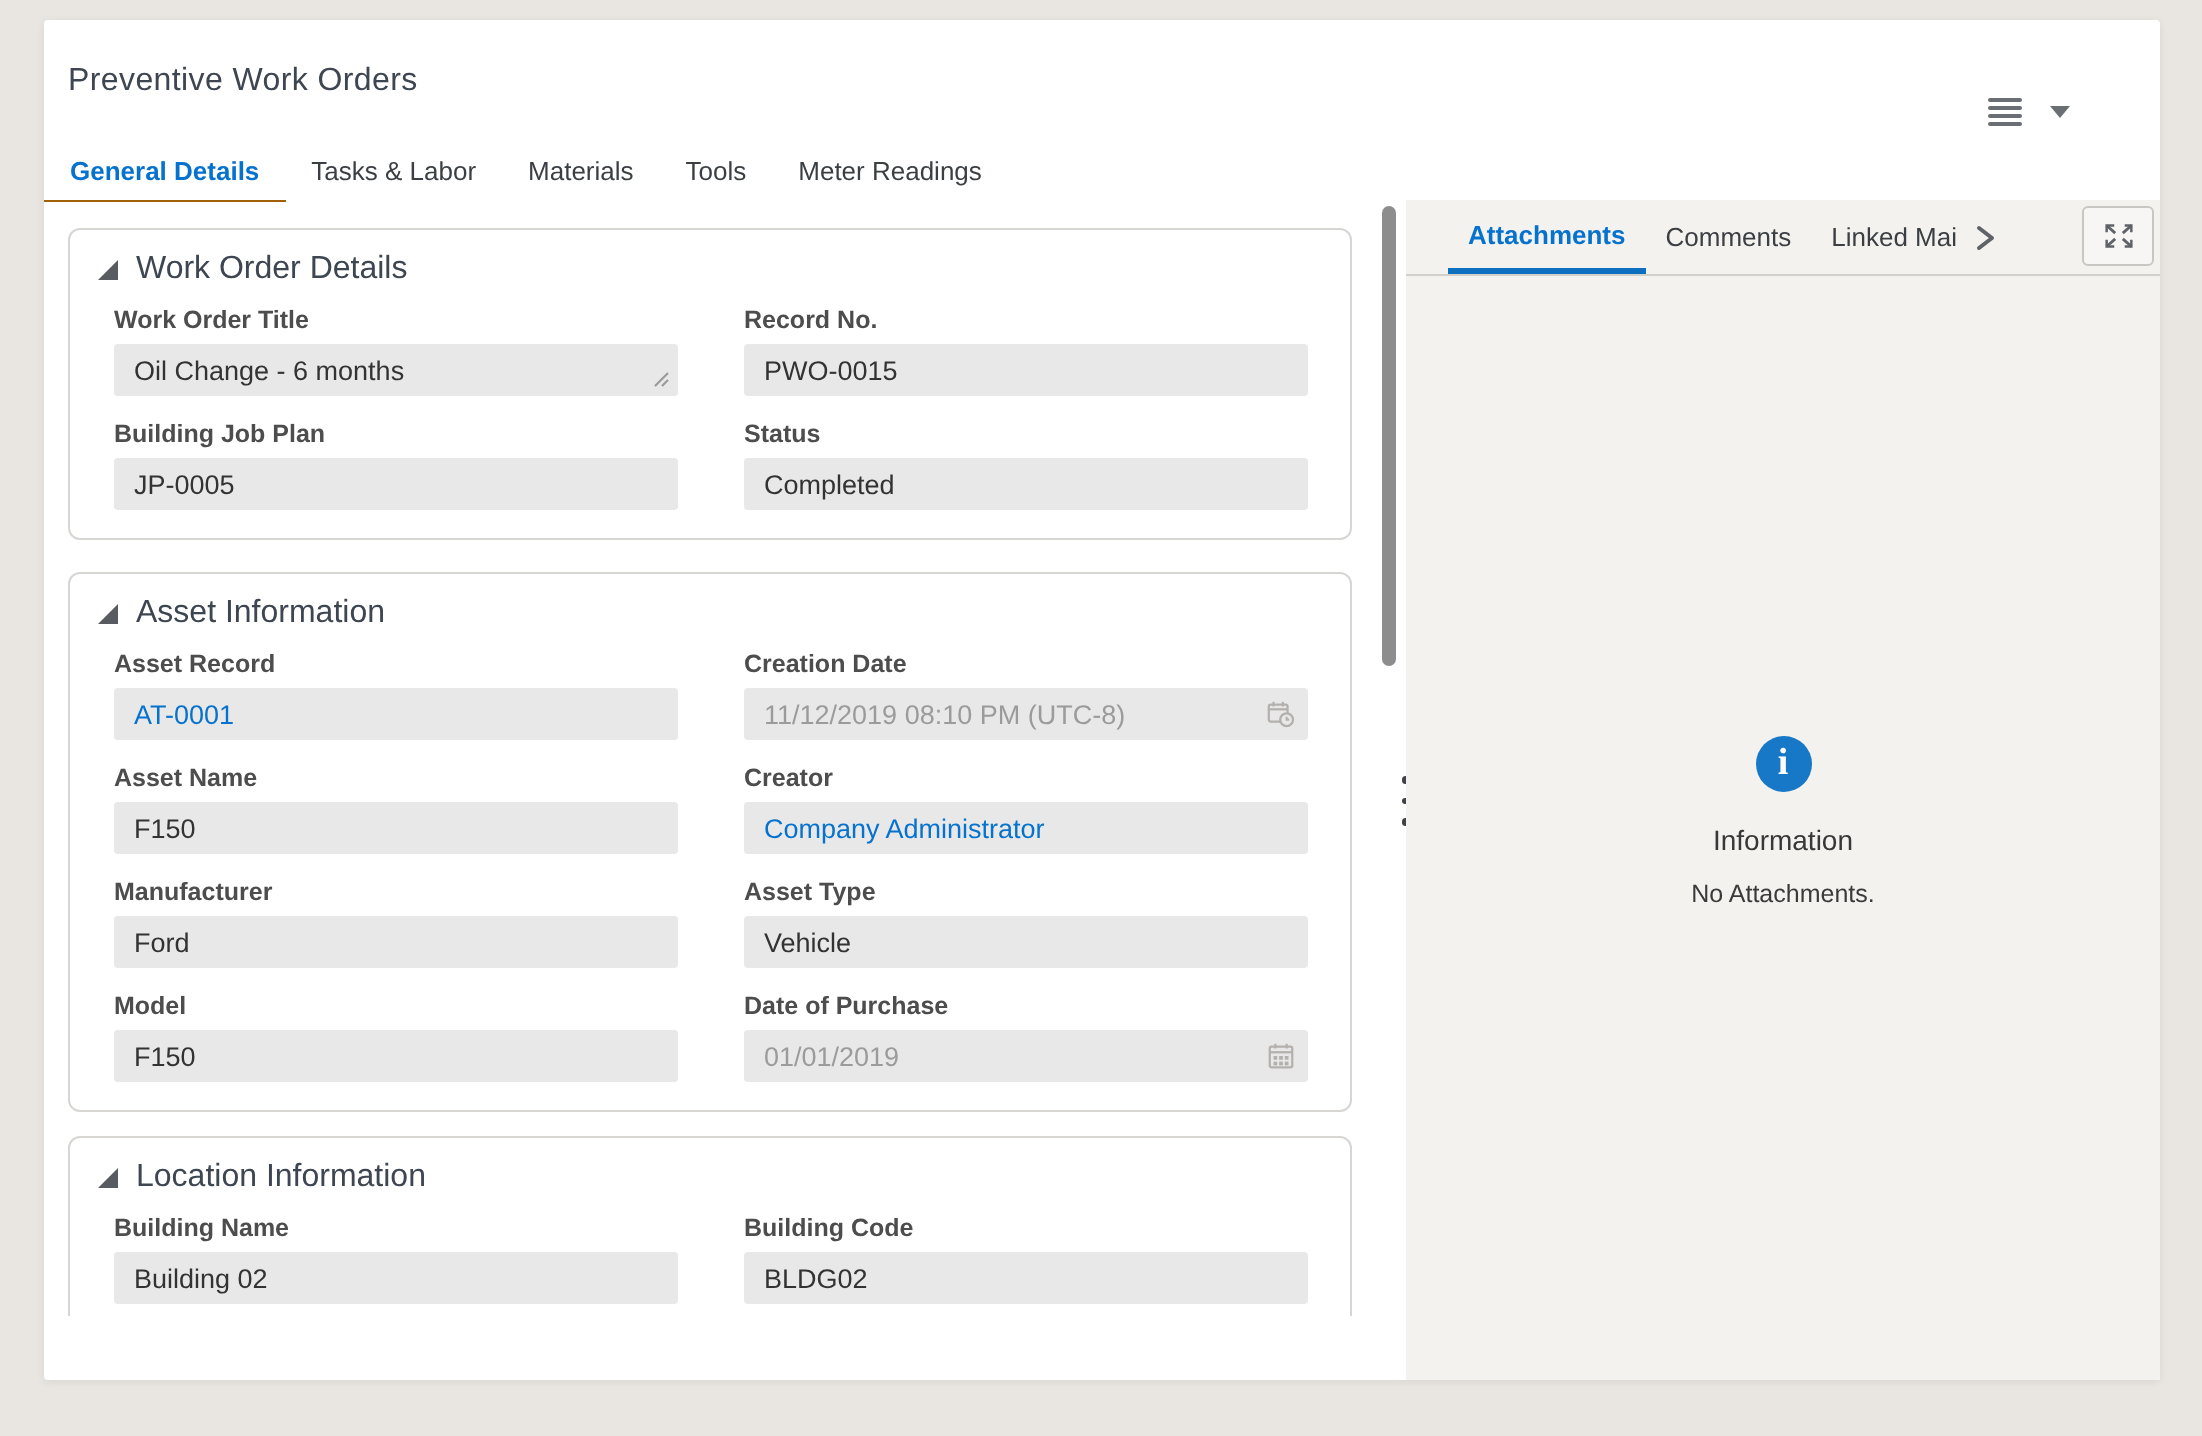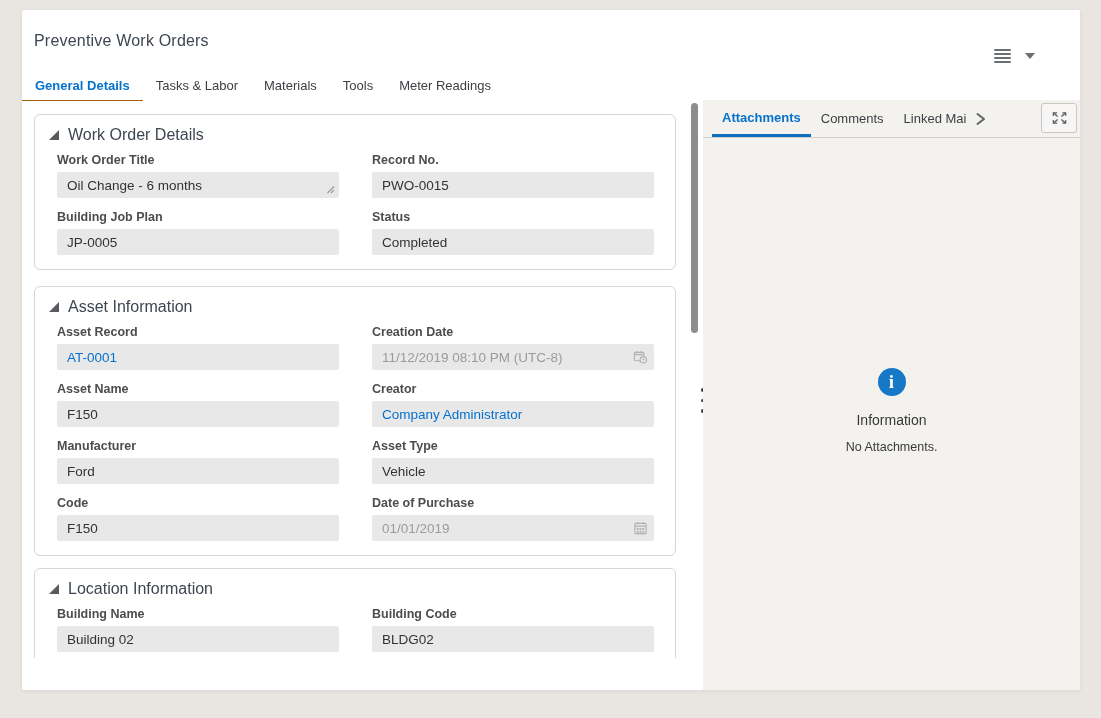--- a/index.html
+++ b/index.html
@@ -52,21 +52,21 @@
   
   .scroll-thumb { position:absolute; left:691px; top:103px; width:7px; height:230px;
                   background:#8d8d8d; border-radius:4px; cursor:pointer; }
   .splitter-dots { position:absolute; left:699px; top:386px; width:8px; display:flex; flex-direction:column;
                    gap:7px; align-items:center; cursor:col-resize; padding:2px 0; }
   .splitter-dots i { width:3.5px; height:3.5px; border-radius:50%; background:#3f4246; display:block; }
 
   
   .right-panel { position:absolute; left:703px; top:100px; width:377px; height:590px; background:#f3f2ef; }
   .rp-tabbar { position:relative; height:38px; border-bottom:1px solid #d2d0cd; display:flex; align-items:stretch;
-               padding-left:9px; font-size:13px; }
+               padding-left:21px; font-size:13px; }
   .rp-tab { padding:0 10px; display:flex; align-items:center; color:#3b3f43; cursor:pointer; white-space:nowrap;
             overflow:hidden; }
   .rp-tab.active { color:#0572ce; font-weight:bold; border-bottom:3px solid #0c6fc0; }
   .rp-tab.truncated { max-width:74px; }
   .rp-chevron { display:flex; align-items:center; padding:0 6px; cursor:pointer; }
   .expand-btn { position:absolute; right:3px; top:3px; width:36px; height:30px; background:#f7f6f4;
                 border:1px solid #c9c7c4; border-radius:3px; display:flex; align-items:center; justify-content:center;
                 cursor:pointer; }
 
   .empty-state { position:absolute; left:0; top:268px; width:100%; display:flex; flex-direction:column;
@@ -173,21 +173,21 @@
         </div>
         <div class="field">
           <div class="field-label">Manufacturer</div>
           <div class="field-value">Ford</div>
         </div>
         <div class="field">
           <div class="field-label">Asset Type</div>
           <div class="field-value">Vehicle</div>
         </div>
         <div class="field">
-          <div class="field-label">Code</div>
+          <div class="field-label">Model</div>
           <div class="field-value">F150</div>
         </div>
         <div class="field">
           <div class="field-label">Date of Purchase</div>
           <div class="field-value disabled">
             <span>01/01/2019</span>
             <span class="trail-icon">
               <svg width="15" height="15" viewBox="0 0 16 16">
                 <rect x="2" y="3" width="12" height="11" rx="1" fill="none" stroke="#b3b1ae" stroke-width="1.2"></rect>
                 <line x1="5" y1="1.5" x2="5" y2="4" stroke="#b3b1ae" stroke-width="1.2"></line>

